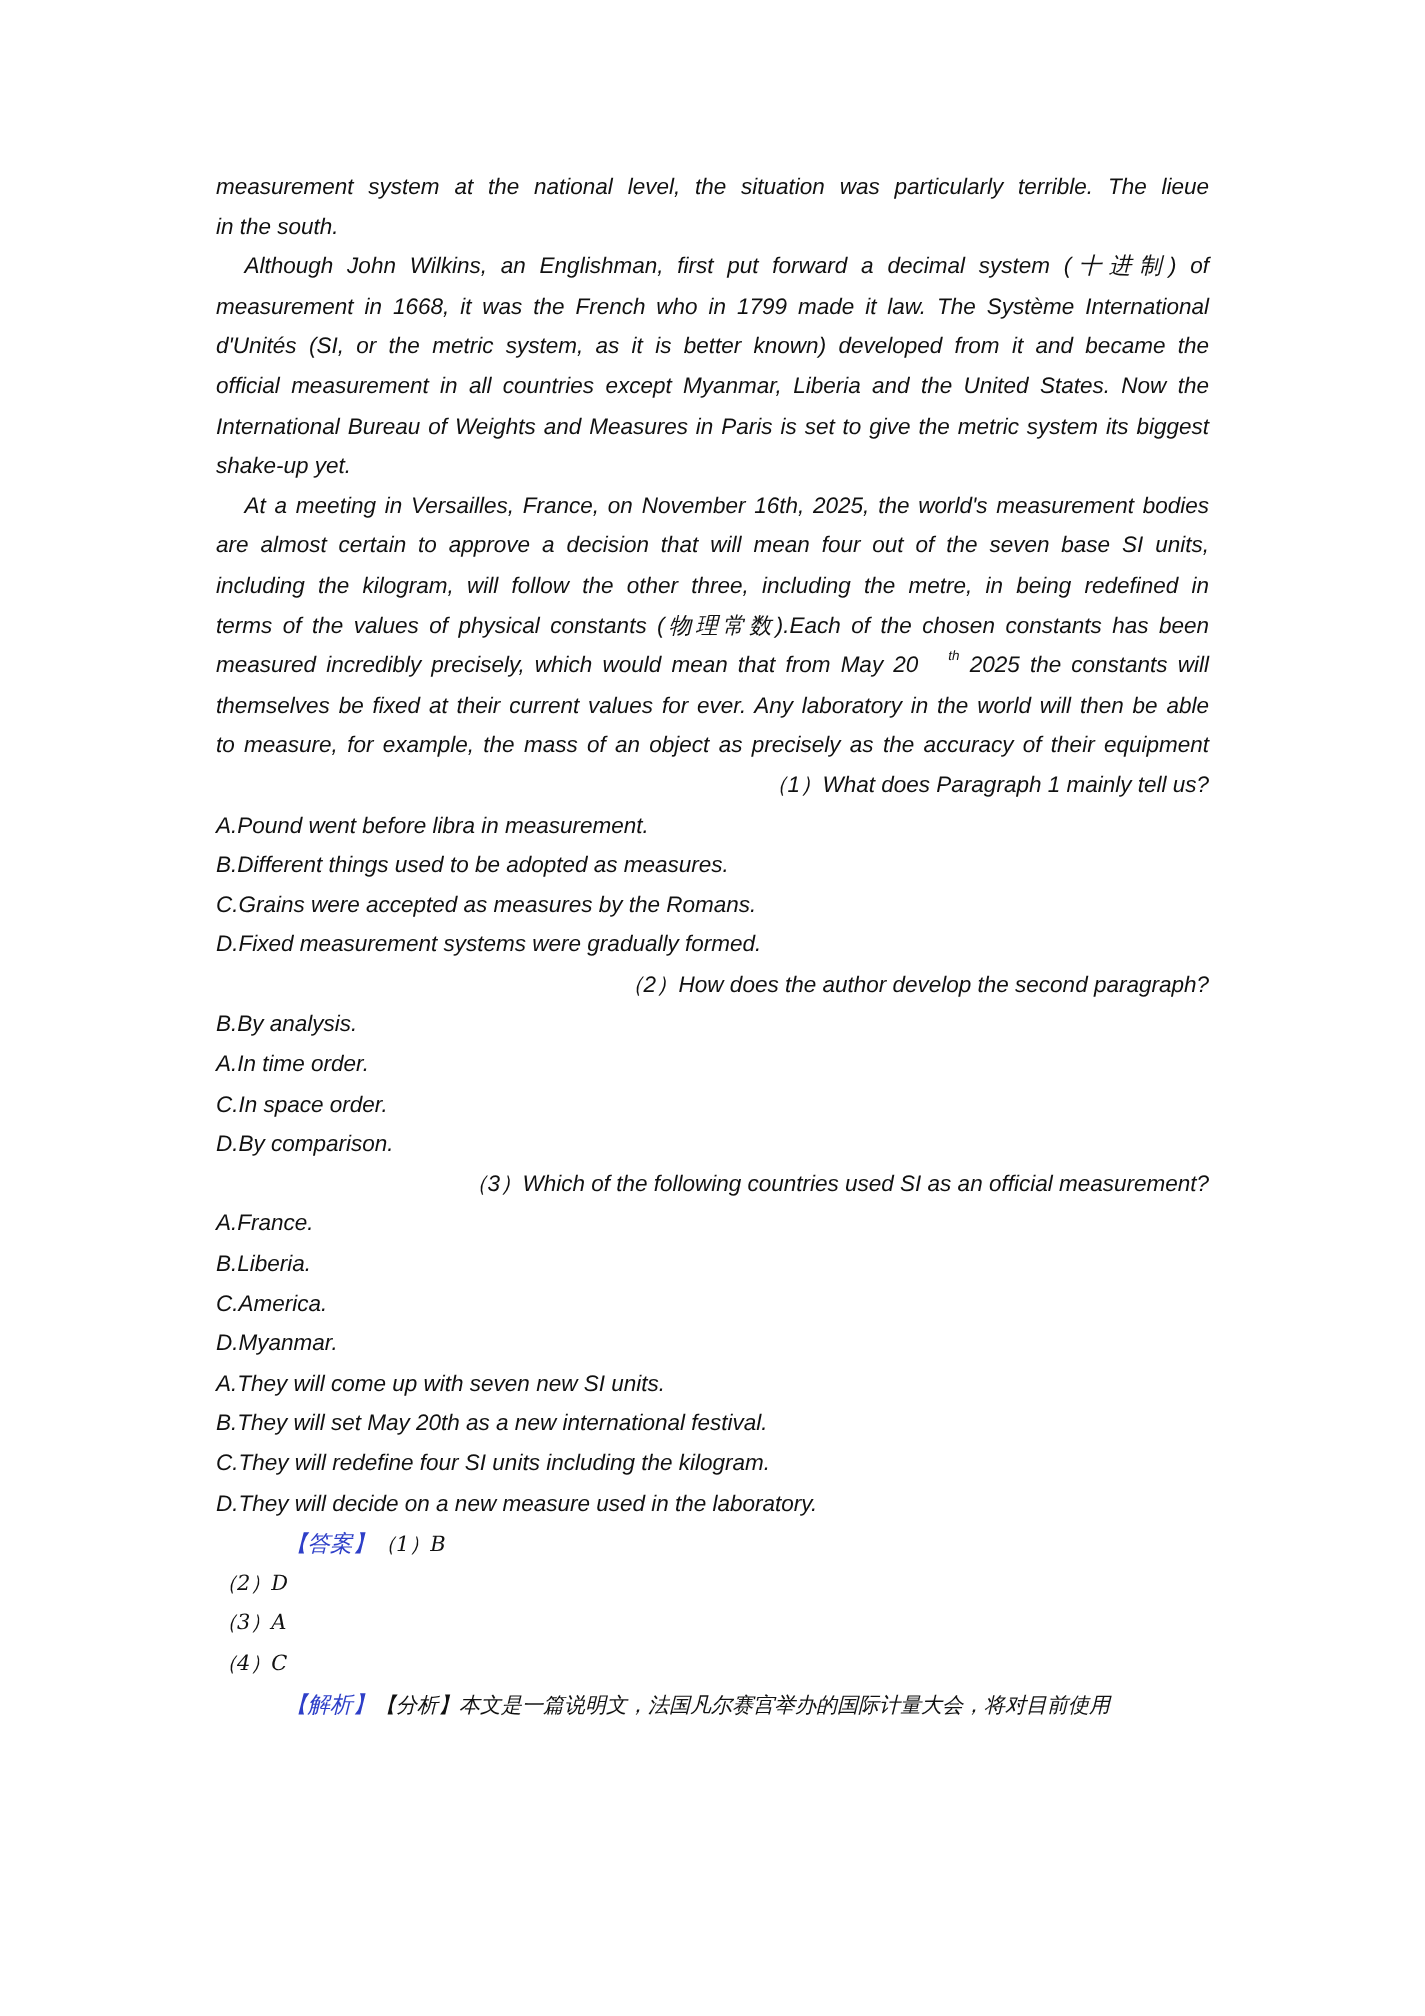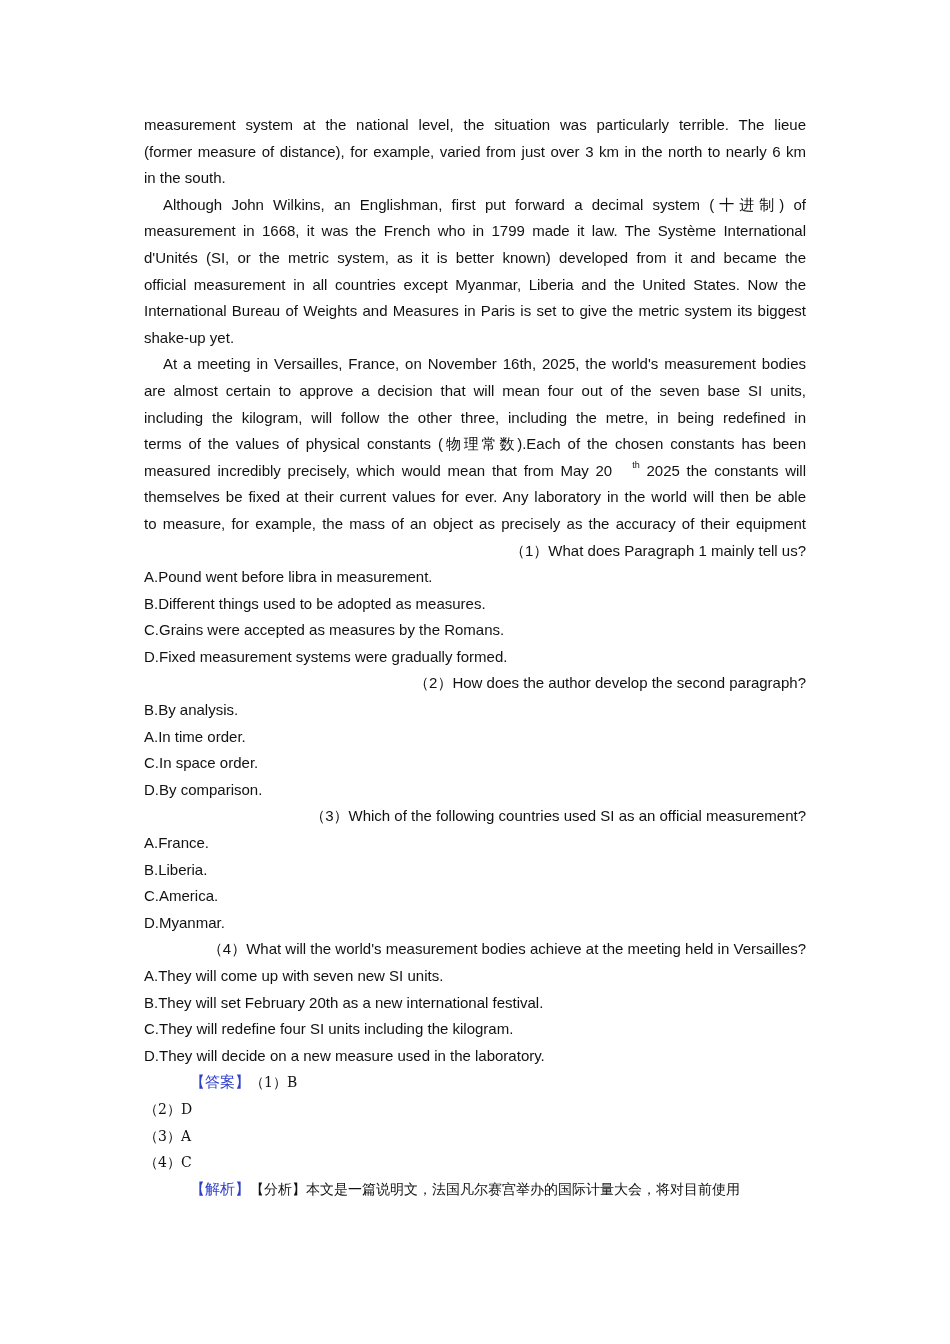--- a/index.html
+++ b/index.html
@@ -1,34 +1,33 @@
 <!DOCTYPE html>
 <html><head>
 <meta charset="utf-8">
 <style>
   html, body { margin: 0; padding: 0; background: #ffffff; }
   body { width: 950px; height: 1344px; position: relative; overflow: hidden;
          font-family: "Liberation Sans", "DejaVu Sans", sans-serif; color: #111; }
   .page { position: absolute; left: 144px; top: 112px; width: 662px; }
-  .line { font-size: 15px; line-height: 26.6px; height: 26.6px; white-space: nowrap; }
+  .line { font-size: 15px; line-height: 26.6px; height: 26.6px; white-space: nowrap; font-style: italic; }
   .just { text-align: justify; text-align-last: justify; white-space: normal; }
   .indent { padding-left: 19px; }
   .q { padding-left: 0; text-align: right; }
   .cn { font-family: "DejaVu Serif", serif; font-size: 14px; }
   .tag { color: #2e3fc8; font-family: "DejaVu Serif", serif; margin-left: 46px; }
   sup { font-size: 9px; line-height: 0; position: relative; top: -2px; padding-left: 20px; }
 </style>
 </head>
 <body>
 
 <div class="page">
 
   <div>
     <div class="line just">measurement system at the national level, the situation was particularly terrible. The lieue</div>
-    <div class="line just">(former measure of distance), for example, varied from just over 3 km in the north to nearly 6 km</div>
     <div class="line">in the south.</div>
   </div>
 
   <div>
     <div class="line just indent">Although John Wilkins, an Englishman, first put forward a decimal system (十进制) of</div>
     <div class="line just">measurement in 1668, it was the French who in 1799 made it law. The Système International</div>
     <div class="line just">d'Unités (SI, or the metric system, as it is better known) developed from it and became the</div>
     <div class="line just">official measurement in all countries except Myanmar, Liberia and the United States. Now the</div>
     <div class="line just">International Bureau of Weights and Measures in Paris is set to give the metric system its biggest</div>
     <div class="line">shake-up yet.</div>
@@ -62,23 +61,22 @@
 
   <div>
     <div class="line q">（3）Which of the following countries used SI as an official measurement?</div>
     <div class="line">A.France.</div>
     <div class="line">B.Liberia.</div>
     <div class="line">C.America.</div>
     <div class="line">D.Myanmar.</div>
   </div>
 
   <div>
-    <div class="line q">（4）What will the world's measurement bodies achieve at the meeting held in Versailles?</div>
     <div class="line">A.They will come up with seven new SI units.</div>
-    <div class="line">B.They will set February 20th as a new international festival.</div>
+    <div class="line">B.They will set May 20th as a new international festival.</div>
     <div class="line">C.They will redefine four SI units including the kilogram.</div>
     <div class="line">D.They will decide on a new measure used in the laboratory.</div>
   </div>
 
   <div>
     <div class="line"><span class="tag">【答案】</span><span class="cn">（1）B</span></div>
     <div class="line cn">（2）D</div>
     <div class="line cn">（3）A</div>
     <div class="line cn">（4）C</div>
   </div>

